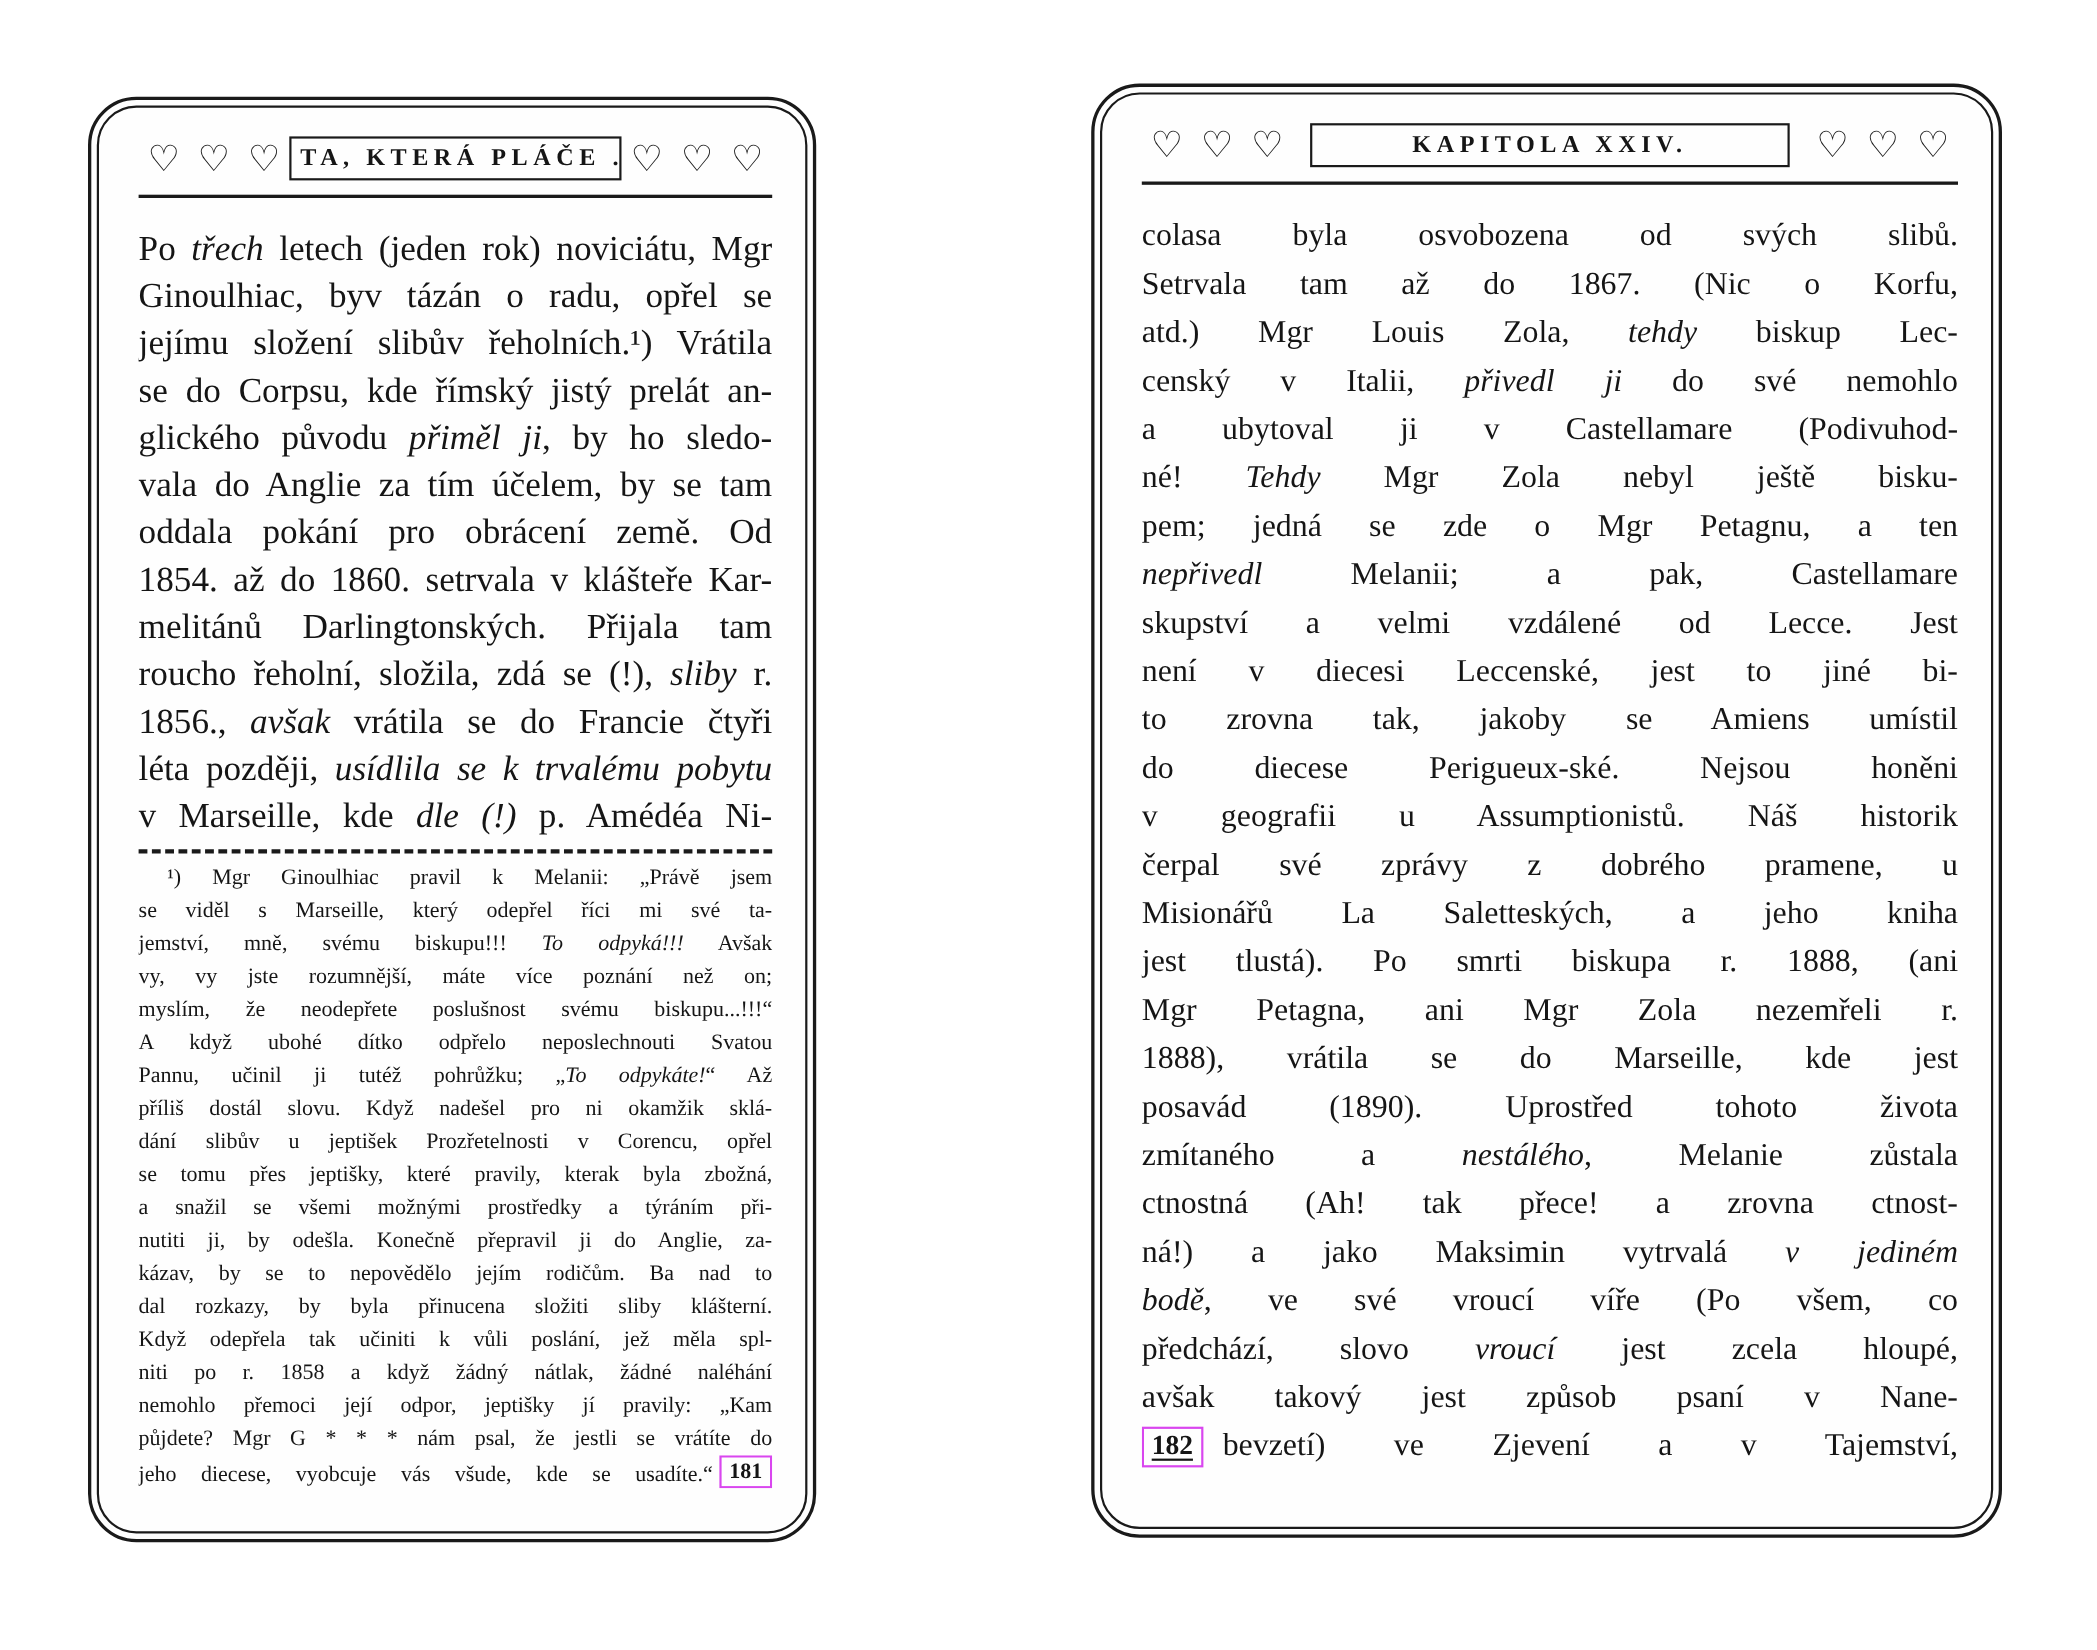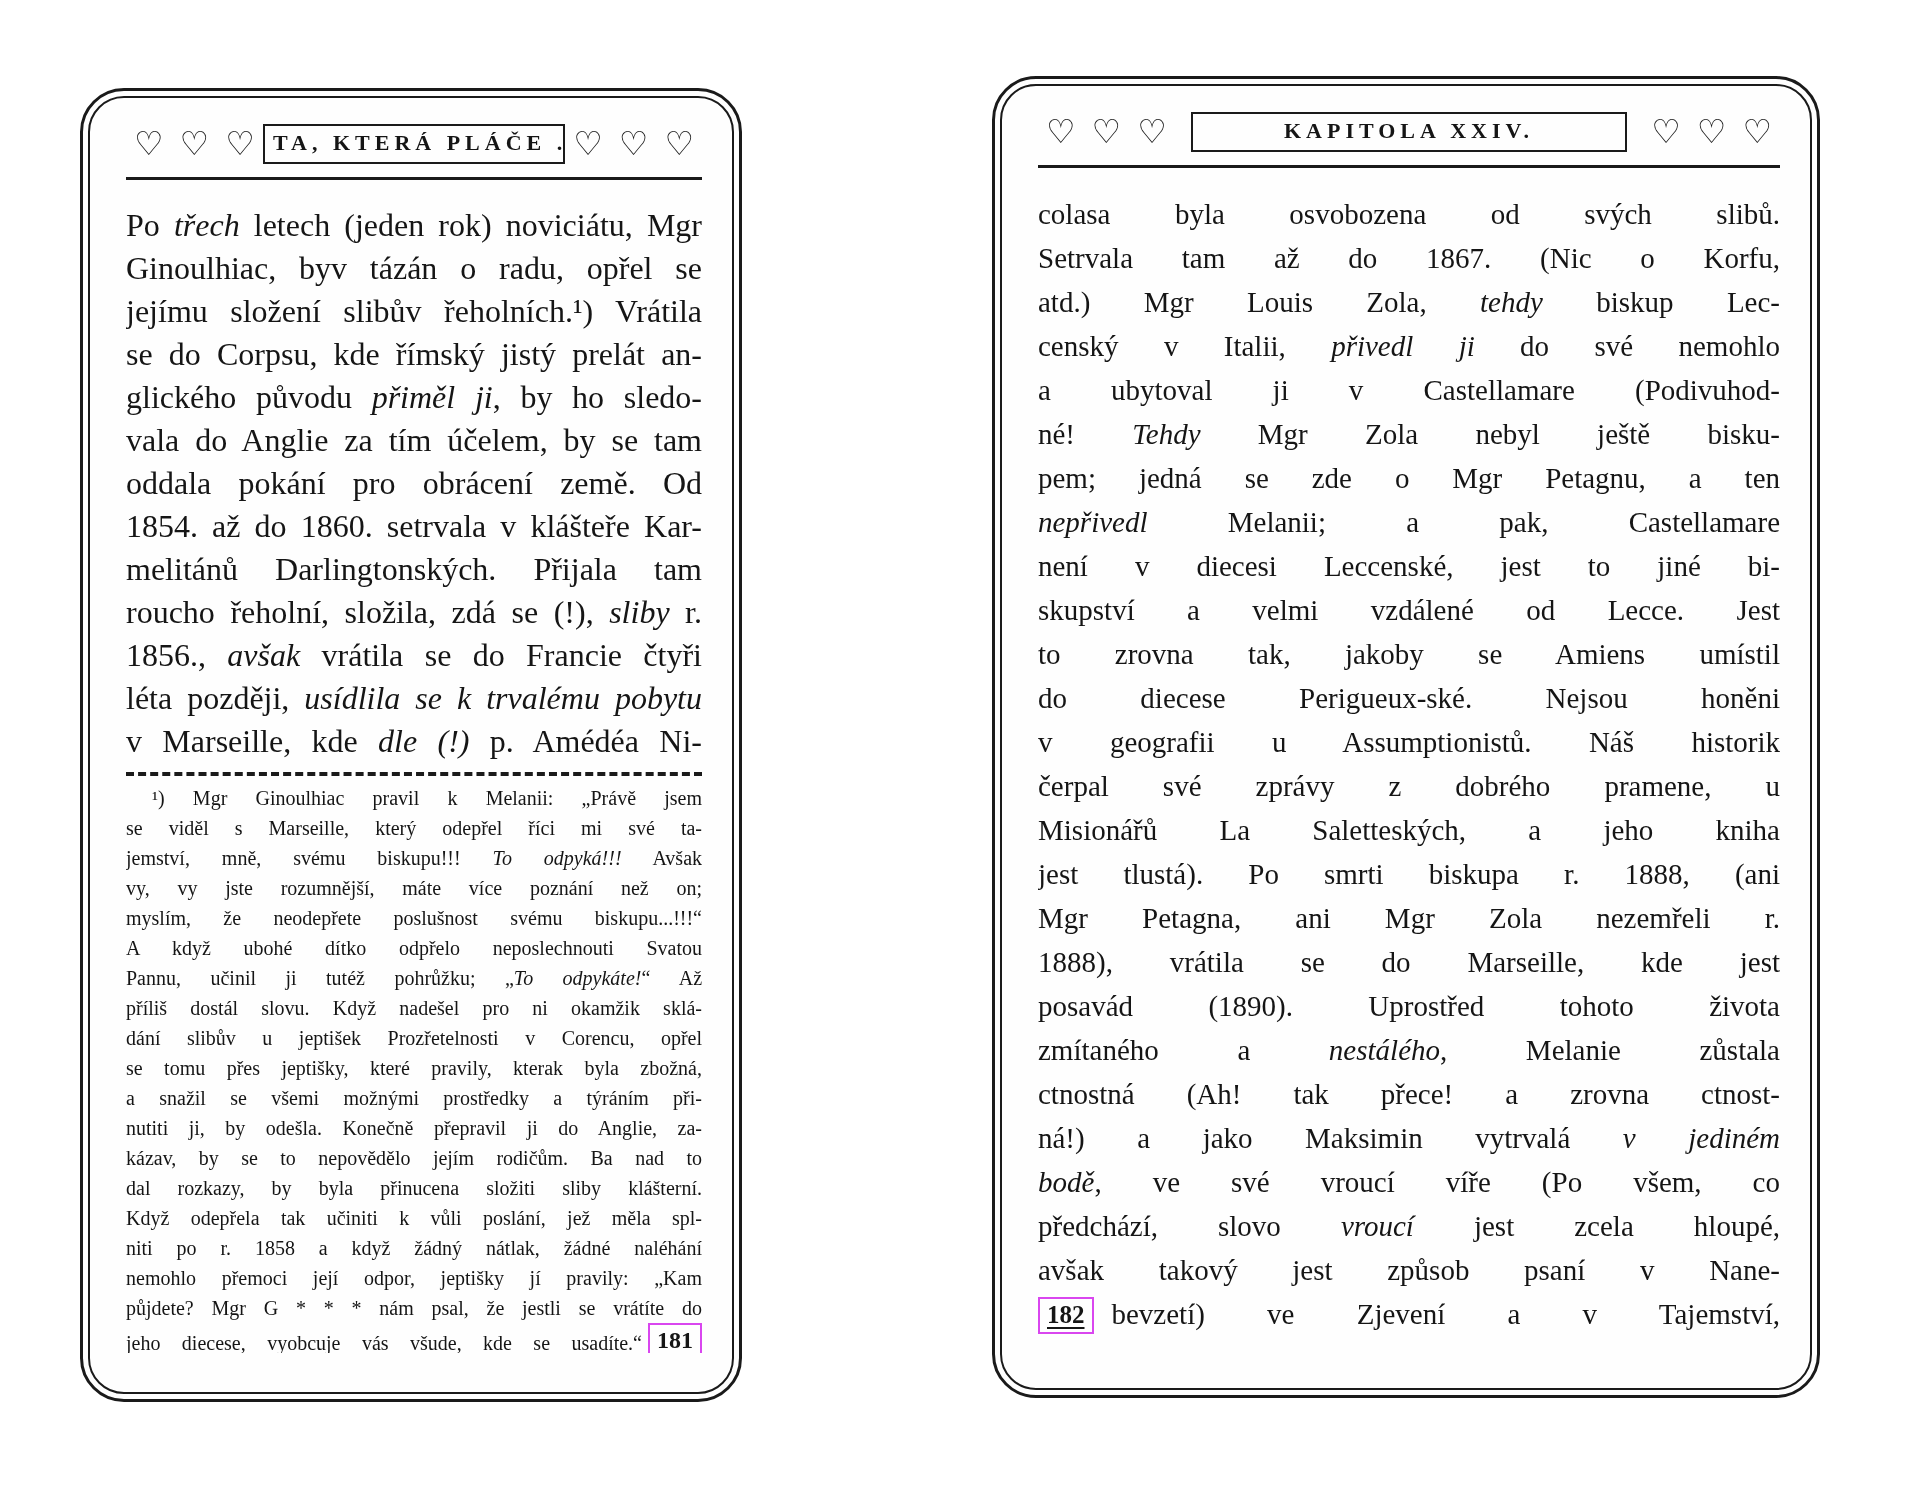--- a/index.html
+++ b/index.html
@@ -37,21 +37,21 @@
   .fn { margin-top:7px; font-size:20px; }
   .fn .line { line-height:30px; height:30px; }
   .fn .line:first-child { text-indent:26px; }
 
   .it { font-style:italic; }
 
   .numbox {
     display:inline-block; border:2px solid #d946ef; font-weight:bold;
     padding:0 7px; line-height:1.3; vertical-align:2px;
   }
-  .left-card .numbox { font-size:24px; margin-left:6px; }
+  .left-card .numbox { font-size:20px; margin-left:6px; }
   .right-card .numbox {
     font-size:25px; margin-right:18px; vertical-align:1px;
     text-decoration:underline; text-underline-offset:4px;
   }
 </style>
 </head>
 <body>
 
 <div class="canvas">
 
@@ -113,22 +113,22 @@
       <div class="header-rule"></div>
       <div class="body main-text">
           <div class="line"><span>colasa byla osvobozena od svých slibů.</span></div>
           <div class="line"><span>Setrvala tam až do 1867. (Nic o Korfu,</span></div>
           <div class="line"><span>atd.) Mgr Louis Zola, </span><span class="it">tehdy</span><span> biskup Lec-</span></div>
           <div class="line"><span>censký v Italii, </span><span class="it">přivedl ji</span><span> do své nemohlo</span></div>
           <div class="line"><span>a ubytoval ji v Castellamare (Podivuhod-</span></div>
           <div class="line"><span>né! </span><span class="it">Tehdy</span><span> Mgr Zola nebyl ještě bisku-</span></div>
           <div class="line"><span>pem; jedná se zde o Mgr Petagnu, a ten</span></div>
           <div class="line"><span class="it">nepřivedl</span><span> Melanii; a pak, Castellamare</span></div>
+          <div class="line"><span>skupství a velmi vzdálené od Lecce. Jest</span></div>
           <div class="line"><span>není v diecesi Leccenské, jest to jiné bi-</span></div>
-          <div class="line"><span>skupství a velmi vzdálené od Lecce. Jest</span></div>
           <div class="line"><span>to zrovna tak, jakoby se Amiens umístil</span></div>
           <div class="line"><span>do diecese Perigueux-ské. Nejsou honěni</span></div>
           <div class="line"><span>v geografii u Assumptionistů. Náš historik</span></div>
           <div class="line"><span>čerpal své zprávy z dobrého pramene, u</span></div>
           <div class="line"><span>Misionářů La Saletteských, a jeho kniha</span></div>
           <div class="line"><span>jest tlustá). Po smrti biskupa r. 1888, (ani</span></div>
           <div class="line"><span>Mgr Petagna, ani Mgr Zola nezemřeli r.</span></div>
           <div class="line"><span>1888), vrátila se do Marseille, kde jest</span></div>
           <div class="line"><span>posavád (1890). Uprostřed tohoto života</span></div>
           <div class="line"><span>zmítaného a </span><span class="it">nestálého</span><span>, Melanie zůstala</span></div>

